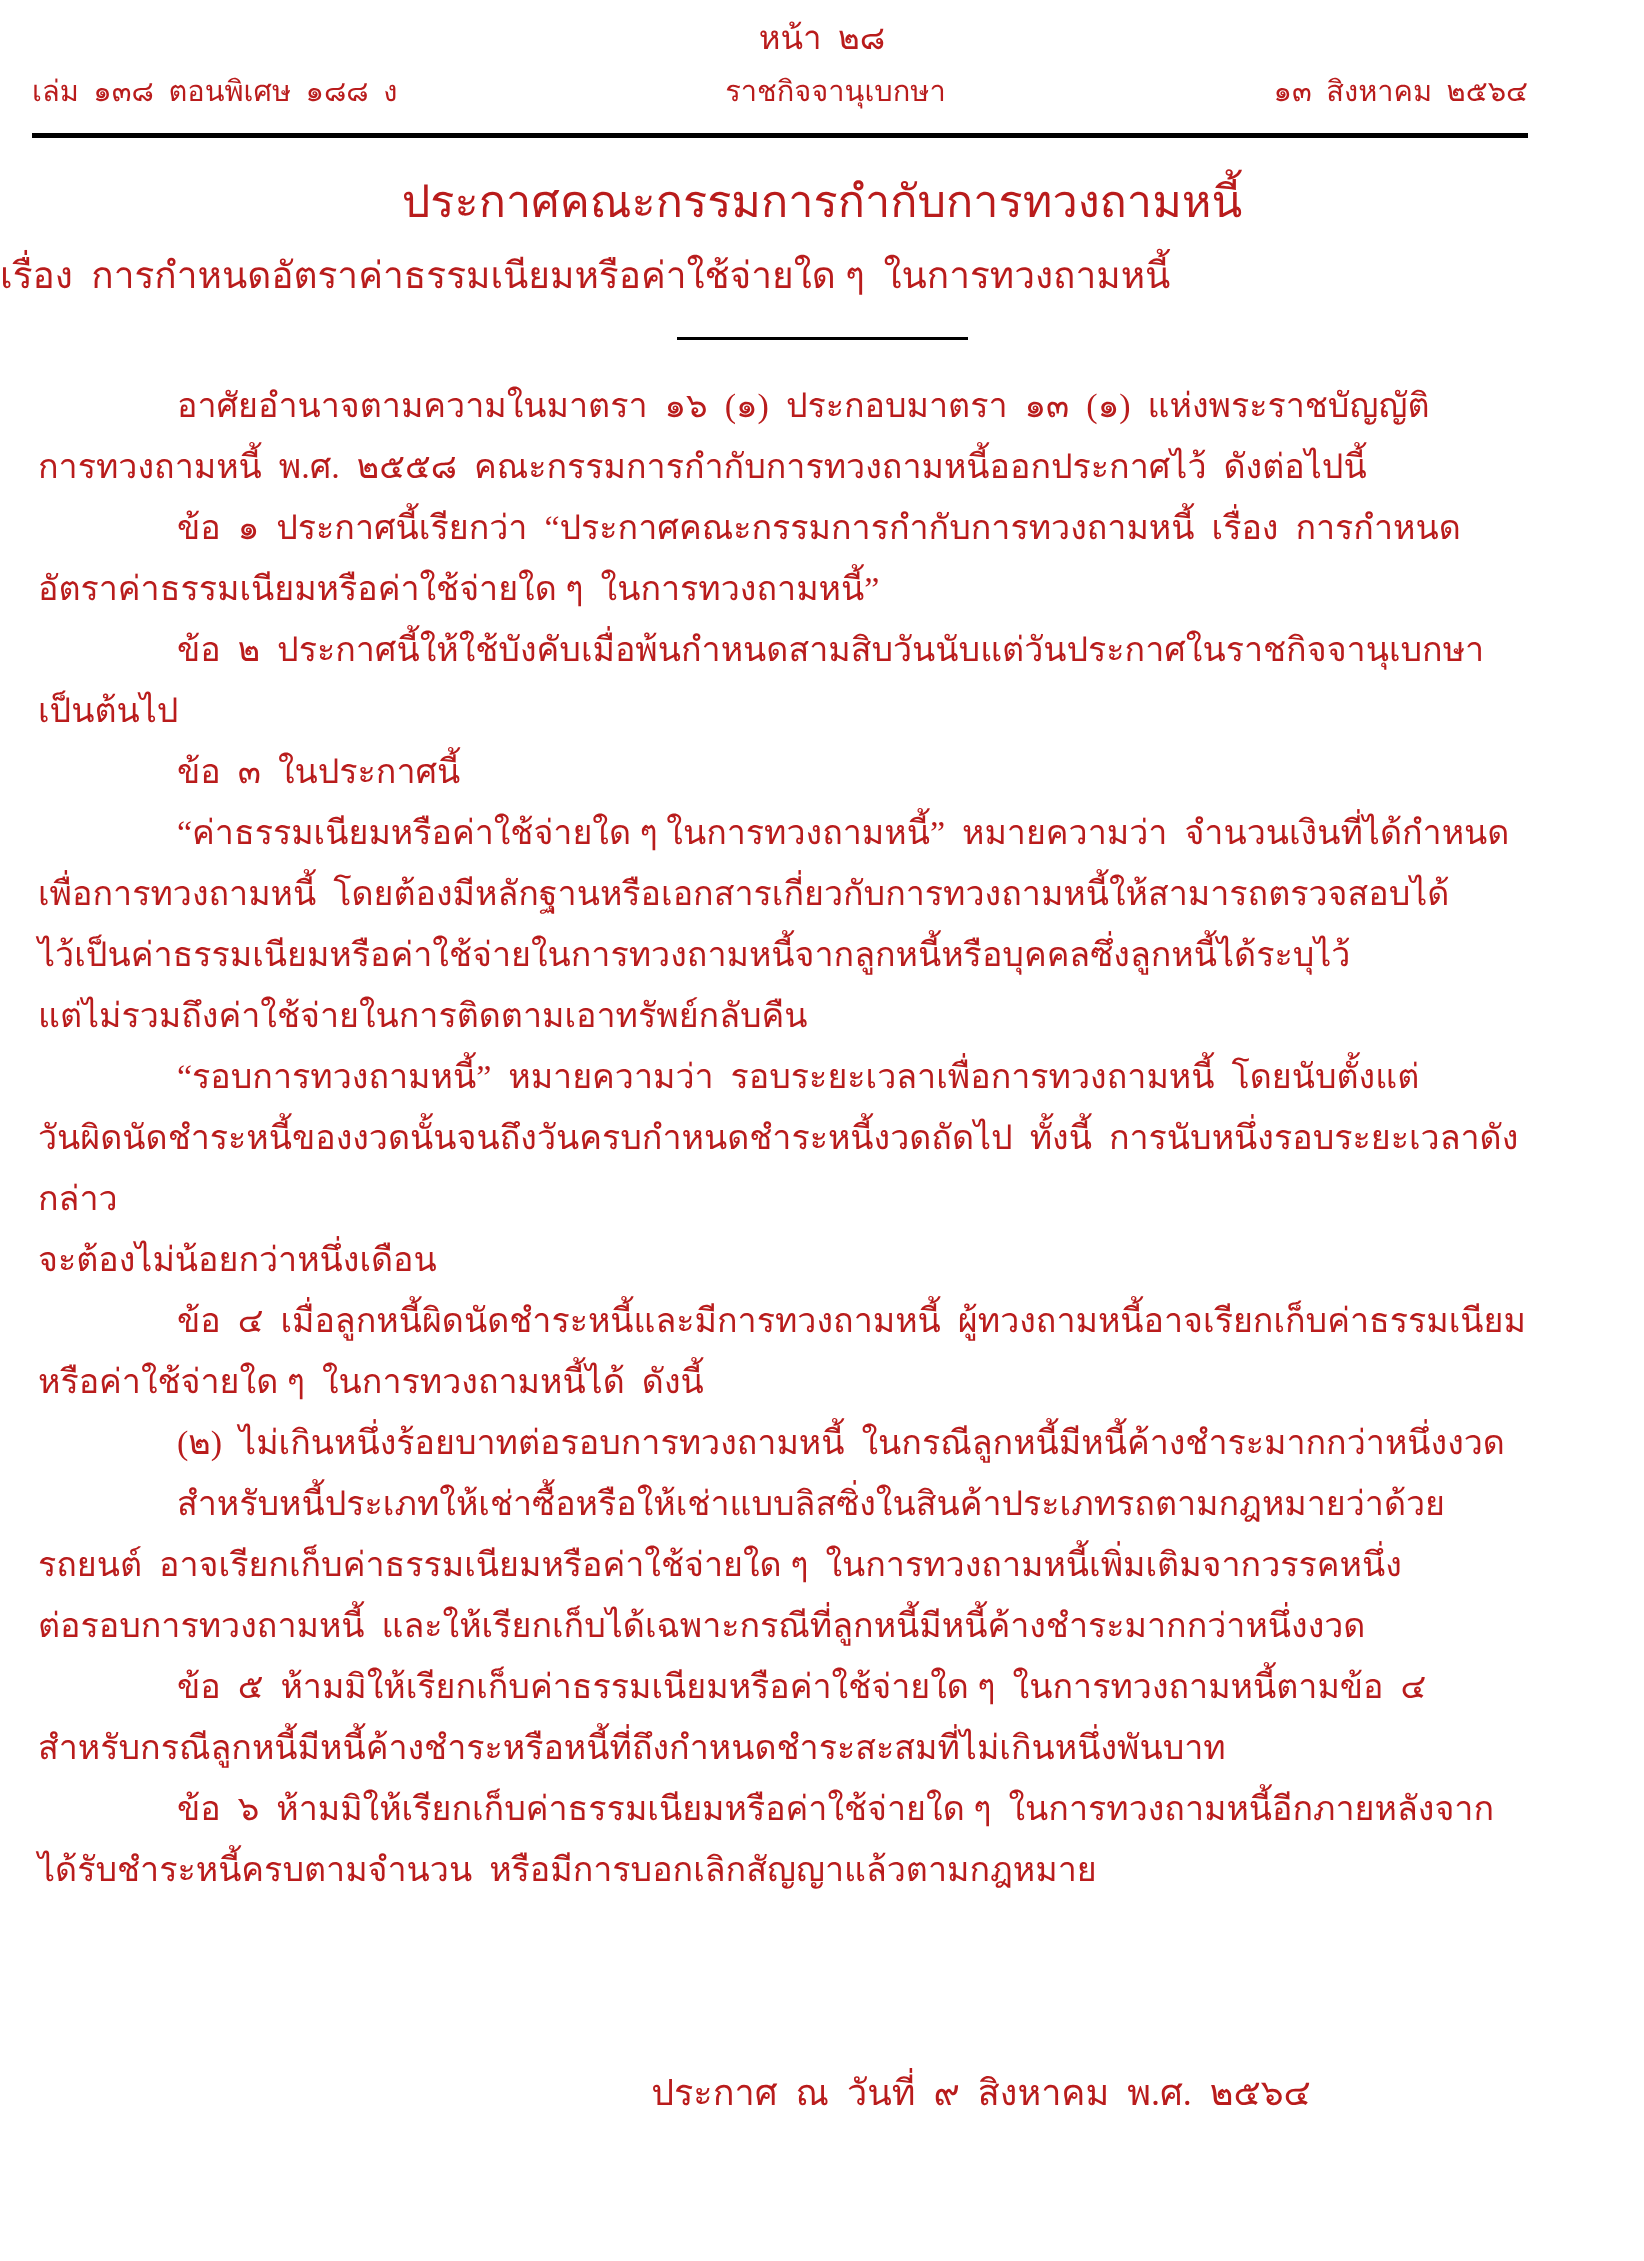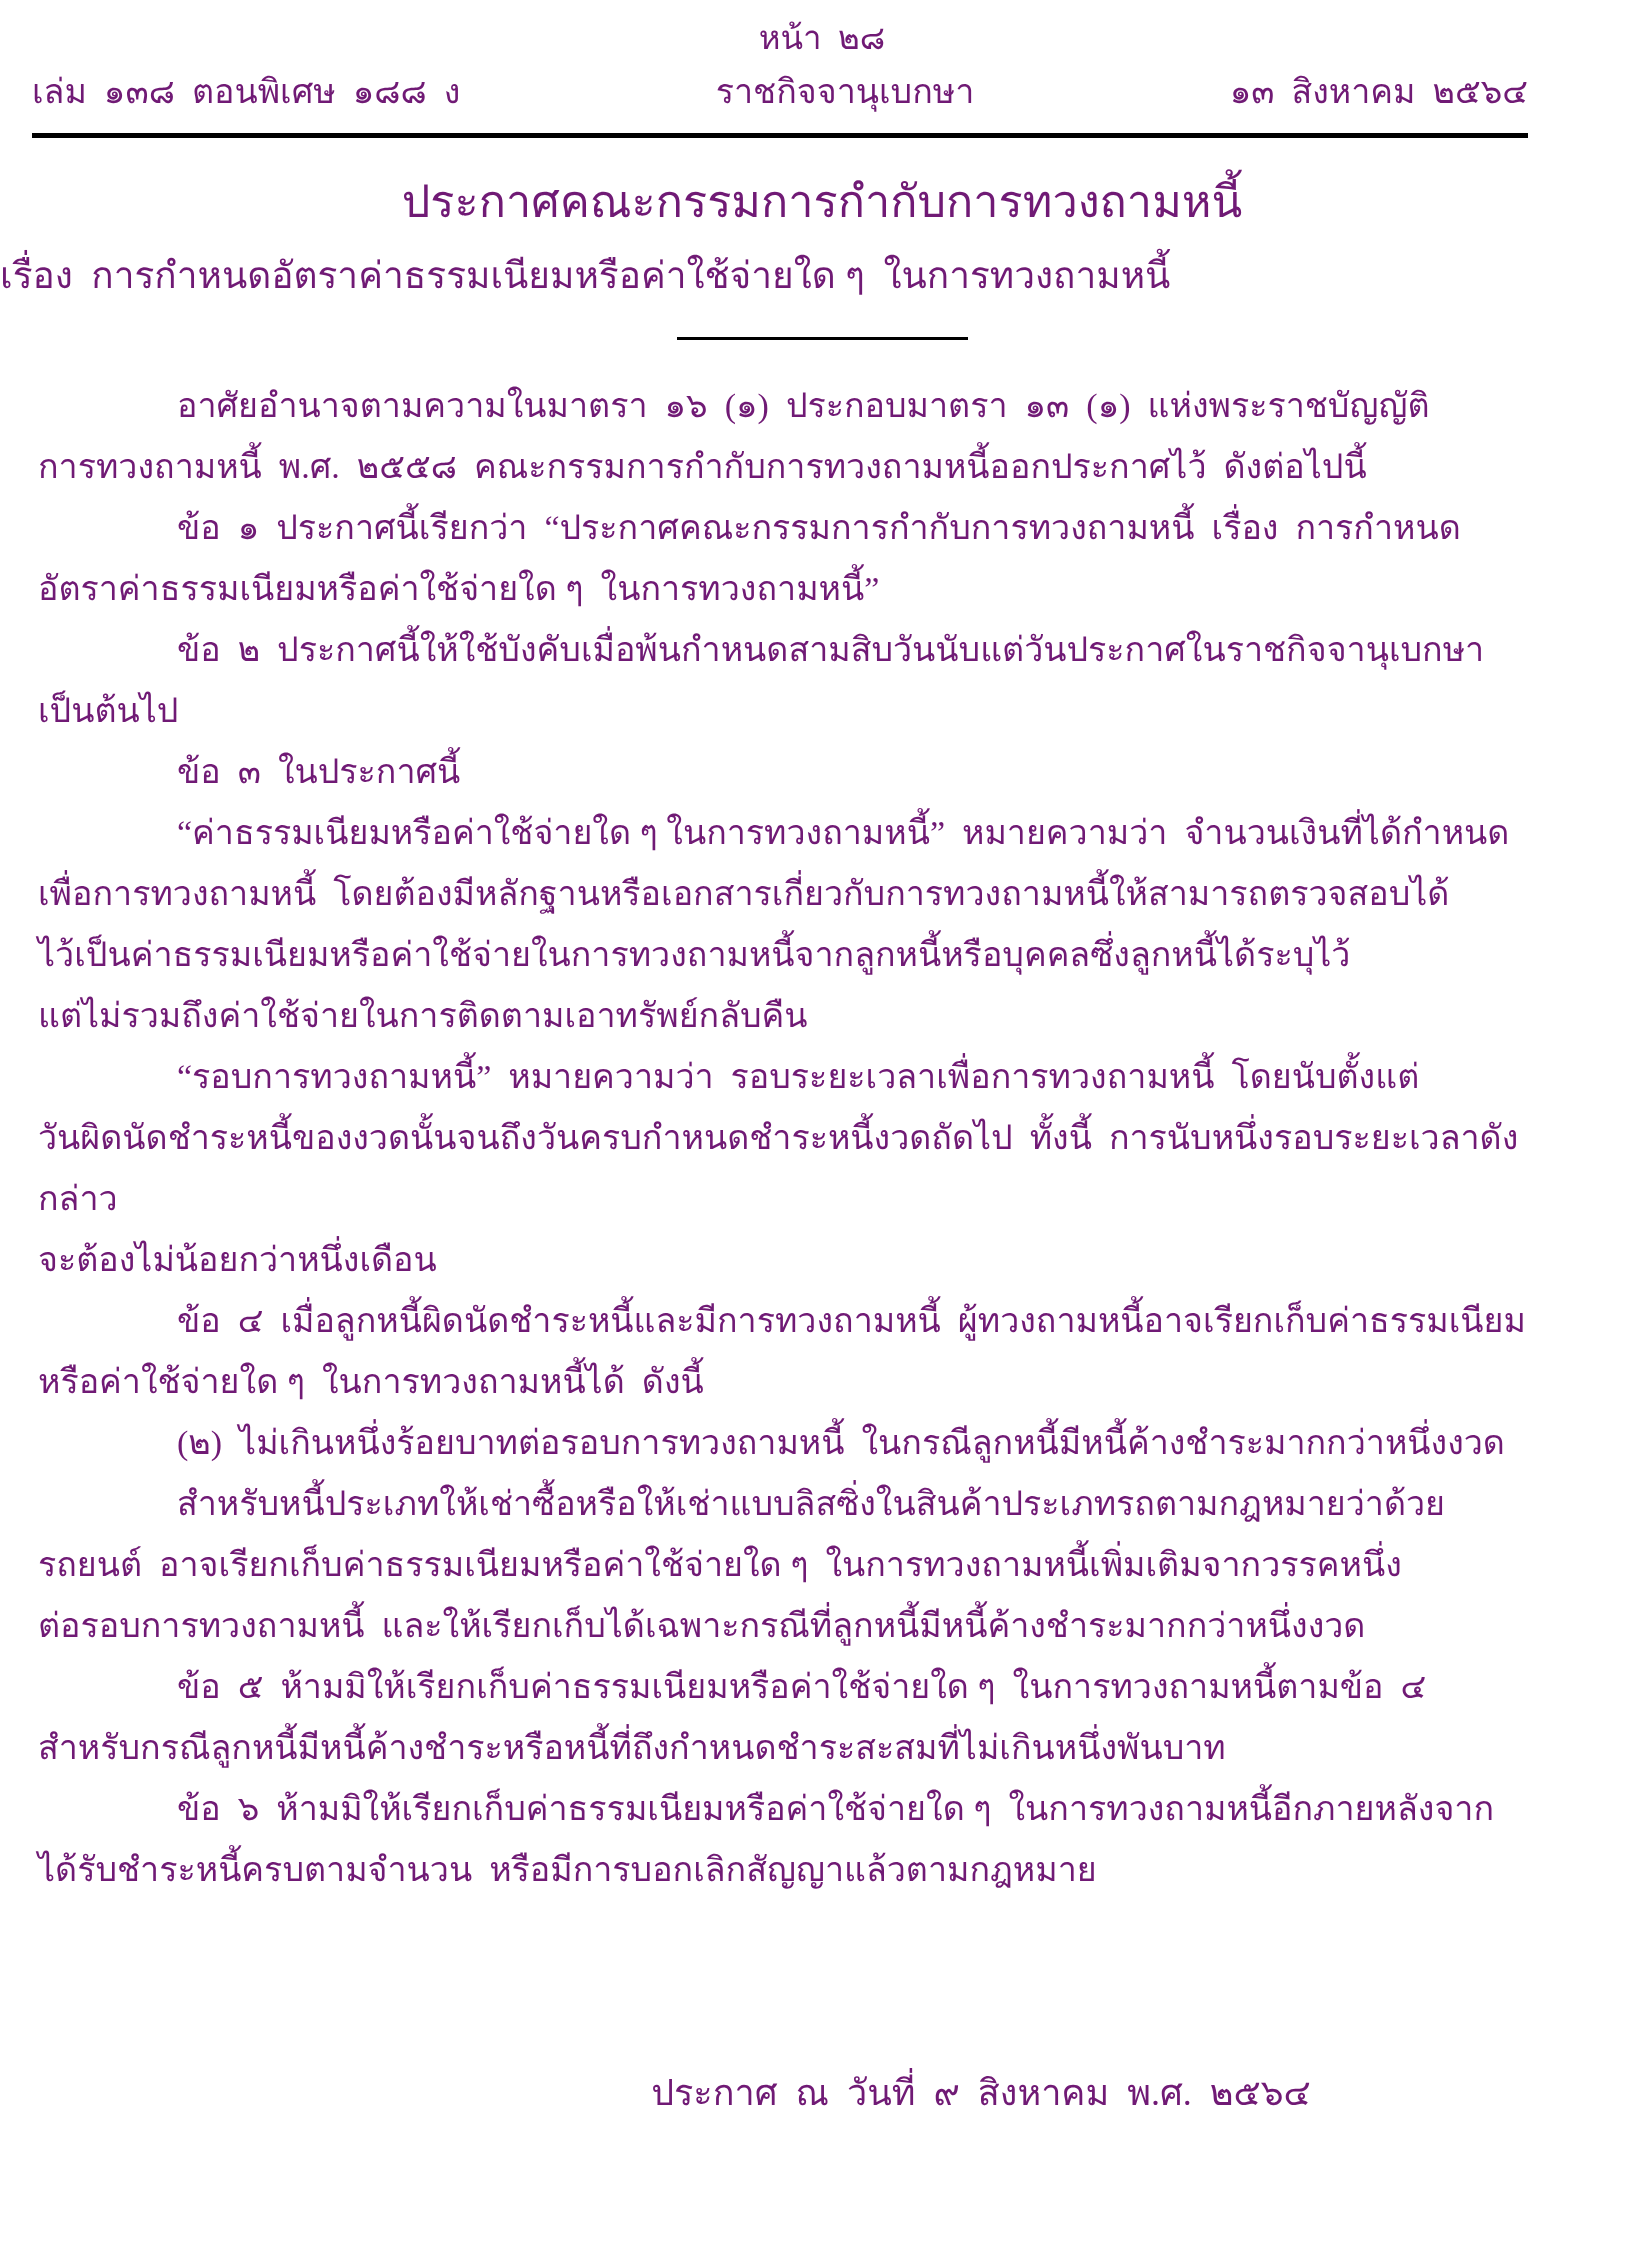--- a/index.html
+++ b/index.html
@@ -5,37 +5,37 @@
   html, body {
     margin: 0;
     padding: 0;
     background: #ffffff;
   }
   .page {
     position: relative;
     width: 1644px;
     height: 2261px;
     background: #ffffff;
-    color: #701a75;
+    color: #b91c1c;
     font-family: "Liberation Serif", "DejaVu Serif", serif;
     overflow: hidden;
   }
   .page-number {
     padding-top: 17.5px;
     text-align: center;
     font-size: 33px;
     line-height: 41px;
     white-space: pre-wrap;
   }
   .masthead {
     display: flex;
     justify-content: space-between;
     align-items: baseline;
     margin: 12.8px 116px 0 32px;
-    font-size: 34px;
+    font-size: 29px;
     line-height: 41px;
     white-space: pre-wrap;
   }
   .rule-thick {
     margin: 21px 116px 0 32px;
     height: 4.8px;
     background: #000000;
   }
   .doc-title {
     margin-top: 32px;

